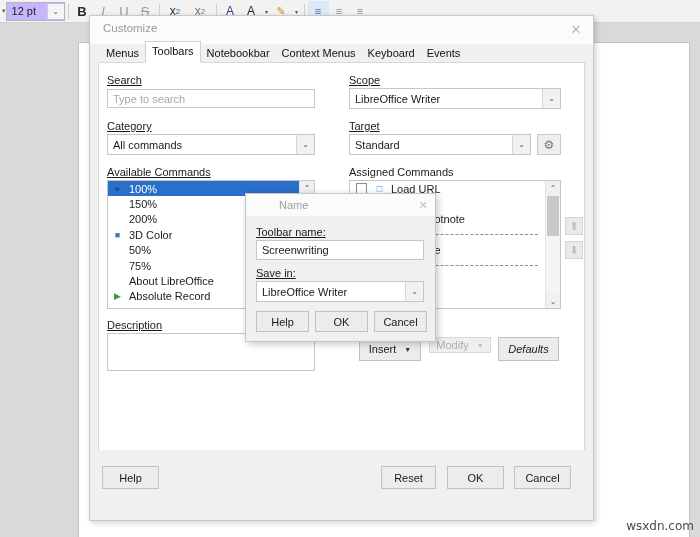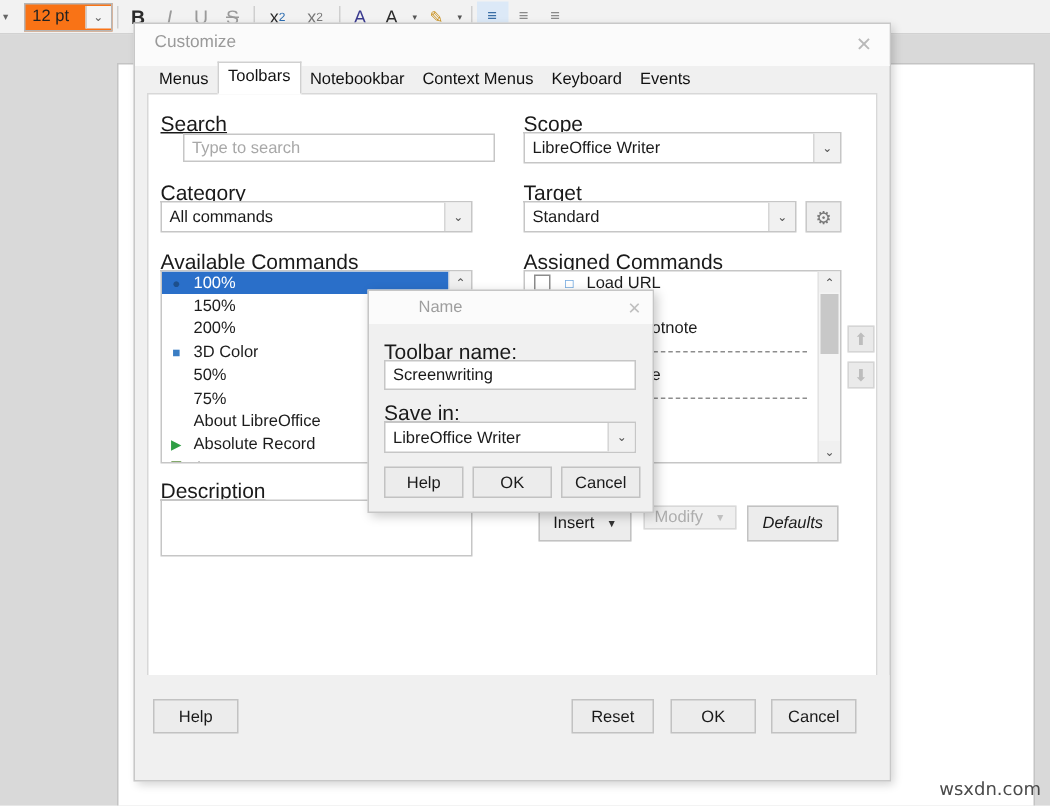--- a/index.html
+++ b/index.html
@@ -18,22 +18,22 @@
     background:#f2f2f2;border-bottom:1px solid #d2d2d2;
     display:flex;align-items:center;
   }
   .tb-item{display:flex;align-items:center;justify-content:center;
            height:20px;flex:none;color:#2b2b2b;}
   .tb-sep{width:1px;height:15px;background:#cfcfcf;margin:0 3px;}
   .tb-btn{width:21px;height:20px;font-size:12px;}
   .tb-btn.wide{width:25px;}
   .caret{font-size:6px;color:#555;margin-left:1px;}
   #fontsize-box{
-    width:57px;height:17px;background:#f97316;border:1px solid #b5b5b5;
-    display:flex;align-items:center;margin-left:10px;
+    width:57px;height:17px;background:#c4b5fd;border:1px solid #b5b5b5;
+    display:flex;align-items:center;
   }
   #fontsize-box .val{flex:1;padding-left:5px;font-size:11px;color:#222;}
   #fontsize-box .dd{
     width:16px;height:15px;border-left:1px solid #cfcfcf;background:#f4f4f4;
     display:flex;align-items:center;justify-content:center;font-size:8px;color:#666;
   }
   .left-caret{font-size:7px;color:#666;margin-left:2px;}
 
   #page-sheet{
     position:absolute;left:78px;top:42px;width:610px;height:495px;
@@ -58,29 +58,29 @@
   .cz-tab{padding:2px 6px 2px 6px;font-size:11px;color:#111;line-height:15px;
           background:transparent;}
   .cz-tab.active{background:#fff;border:1px solid #d0d0d0;border-bottom:1px solid #fff;
                  position:relative;z-index:3;padding:2px 6px 3px;}
 
   #cz-panel{
     position:absolute;left:8px;top:46px;width:485px;height:387px;
     background:#fff;border:1px solid #d8d8d8;
   }
 
-  .lbl{position:absolute;font-size:14px;color:#1a1a1a;}
+  .lbl{position:absolute;font-size:11px;color:#1a1a1a;}
   .lbl u{text-decoration:underline;}
 
   .txtfield{
     position:absolute;background:#fff;border:1px solid #c6c6c6;
     height:19px;font-size:11px;display:flex;align-items:center;padding-left:5px;
     color:#1a1a1a;box-sizing:border-box;
   }
-  .txtfield.ph{color:#a8a8a8;margin-left:15px;}
+  .txtfield.ph{color:#a8a8a8;}
   .combo{
     position:absolute;background:#fff;border:1px solid #c6c6c6;height:21px;
     display:flex;align-items:center;box-sizing:border-box;
   }
   .combo .cval{flex:1;padding-left:5px;font-size:11px;color:#1a1a1a;}
   .combo .cbtn{width:17px;height:19px;background:#f1f1f1;border-left:1px solid #d6d6d6;
                display:flex;align-items:center;justify-content:center;
                font-size:8px;color:#555;}
   .gear-btn{
     position:absolute;width:24px;height:21px;background:#eee;border:1px solid #c9c9c9;

